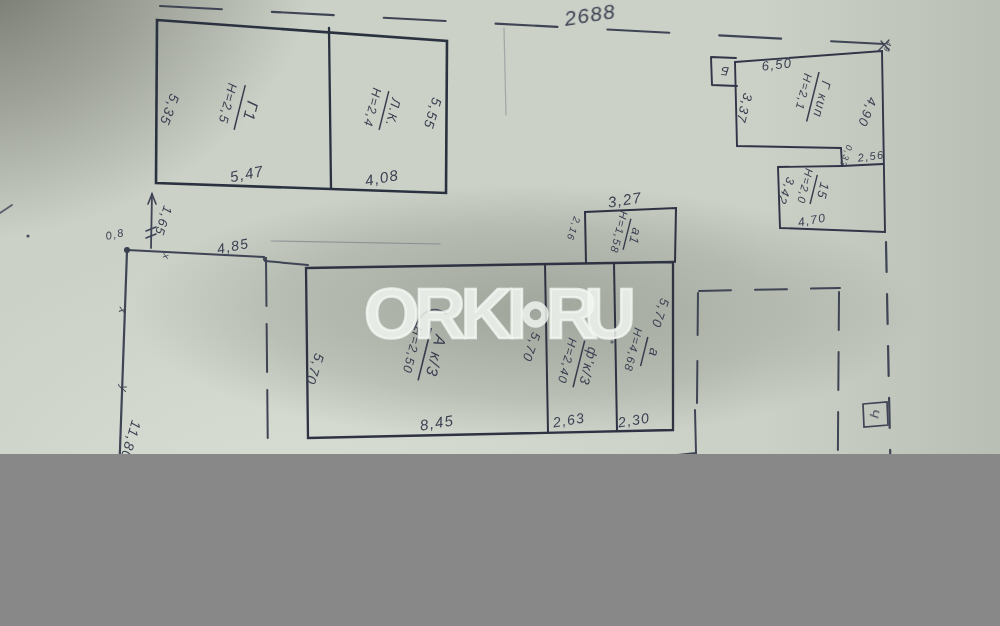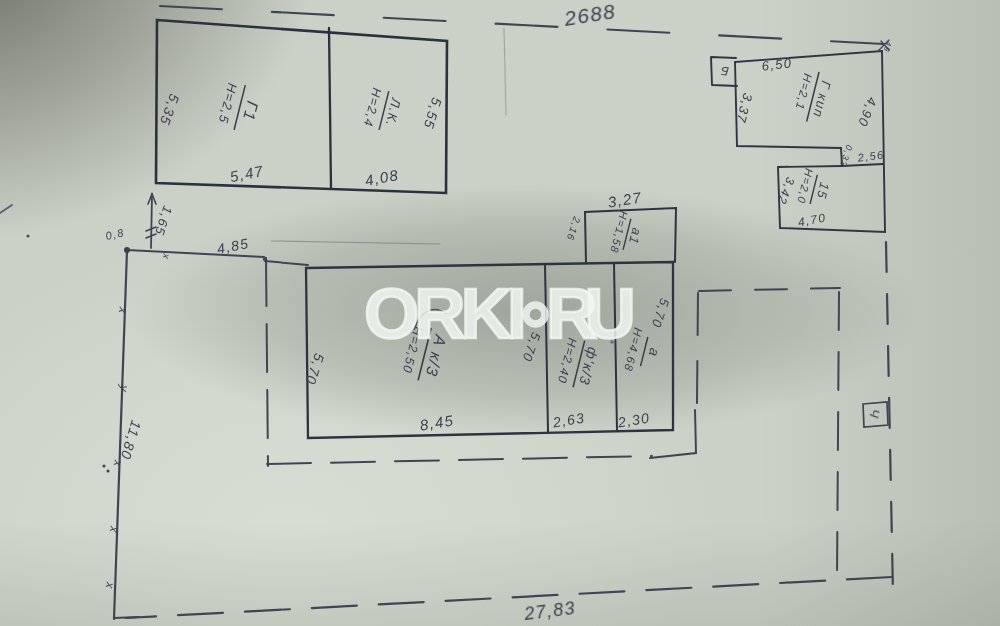--- a/index.html
+++ b/index.html
@@ -1,15 +1,15 @@
 <!DOCTYPE html>
 <html><head><meta charset="utf-8">
 <style>
 html,body{margin:0;padding:0;background:#888}
-#c{position:relative;width:1000px;height:626px;overflow:hidden}
+#c{position:relative;width:1000px;height:454px;overflow:hidden}
 text{font-family:"Liberation Sans",sans-serif;fill:#3c4152;font-style:italic;letter-spacing:1.3px}
 </style></head>
 <body>
 <div id="c">
 <svg width="1000" height="626" viewBox="0 0 1000 626">
 <defs>
  <radialGradient id="tl" cx="0" cy="0" r="1" gradientUnits="userSpaceOnUse" gradientTransform="translate(-40,-60) scale(360,300)">
    <stop offset="0" stop-color="#63665c" stop-opacity="1"></stop>
    <stop offset="0.55" stop-color="#8d9187" stop-opacity="0.75"></stop>
    <stop offset="1" stop-color="#8d9187" stop-opacity="0"></stop>

